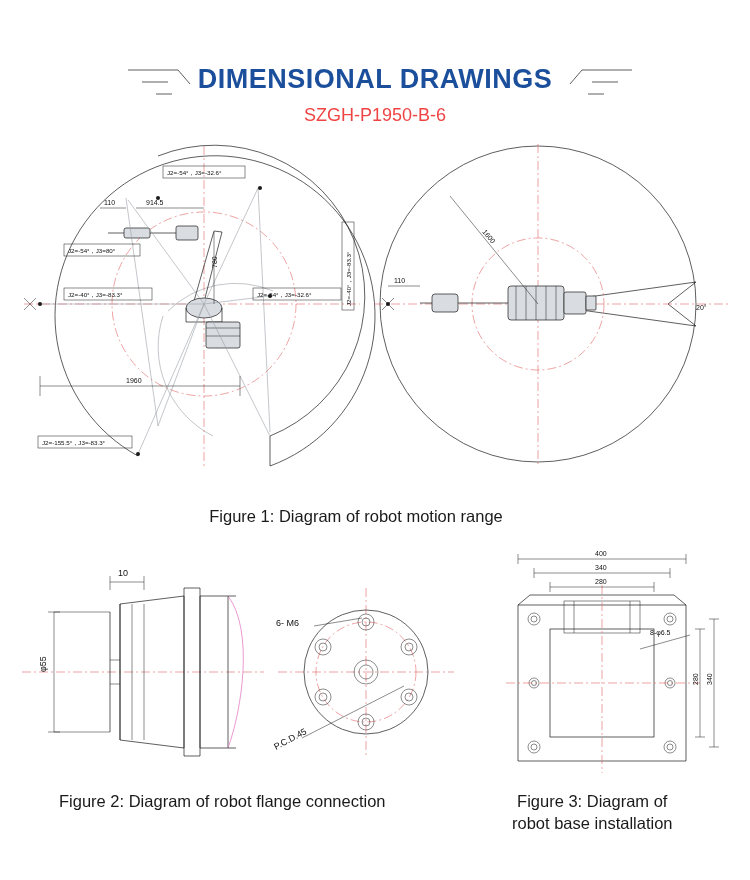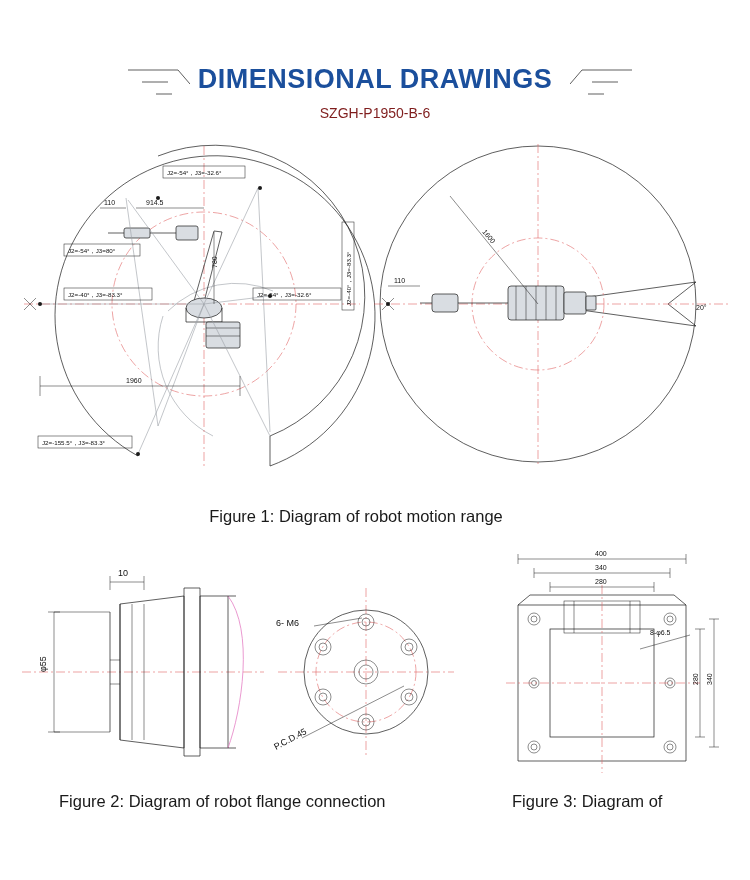--- a/index.html
+++ b/index.html
@@ -40,22 +40,22 @@
     font-weight: bold;
     color: #1b4f9c;
     letter-spacing: 0.5px;
   }
   .header-sub {
     position: absolute;
     top: 55px;
     left: 0;
     width: 750px;
     text-align: center;
-    font-size: 14px;
-    color: #7f1d1d;
+    font-size: 18px;
+    color: #ef4444;
   }
   .header-deco {
     position: absolute;
     top: 18px;
     height: 36px;
     width: 62px;
   }
   .header-deco.left { left: 128px; }
   .header-deco.right { right: 128px; }
 
@@ -365,15 +365,16 @@
       </g>
       <g>
         <line class="ln vthin" x1="150" y1="104" x2="200" y2="90"></line>
         <text class="dim-text" x="160" y="90">8-φ6.5</text>
       </g>
     </svg>
   </div>
 
   <div class="caption" style="top:790px; left:512px;text-align:center;">
     <span>Figure 3: Diagram of</span><br>
+    <span>robot base installation</span>
   </div>
 
 </div>
 
 </body></html>

